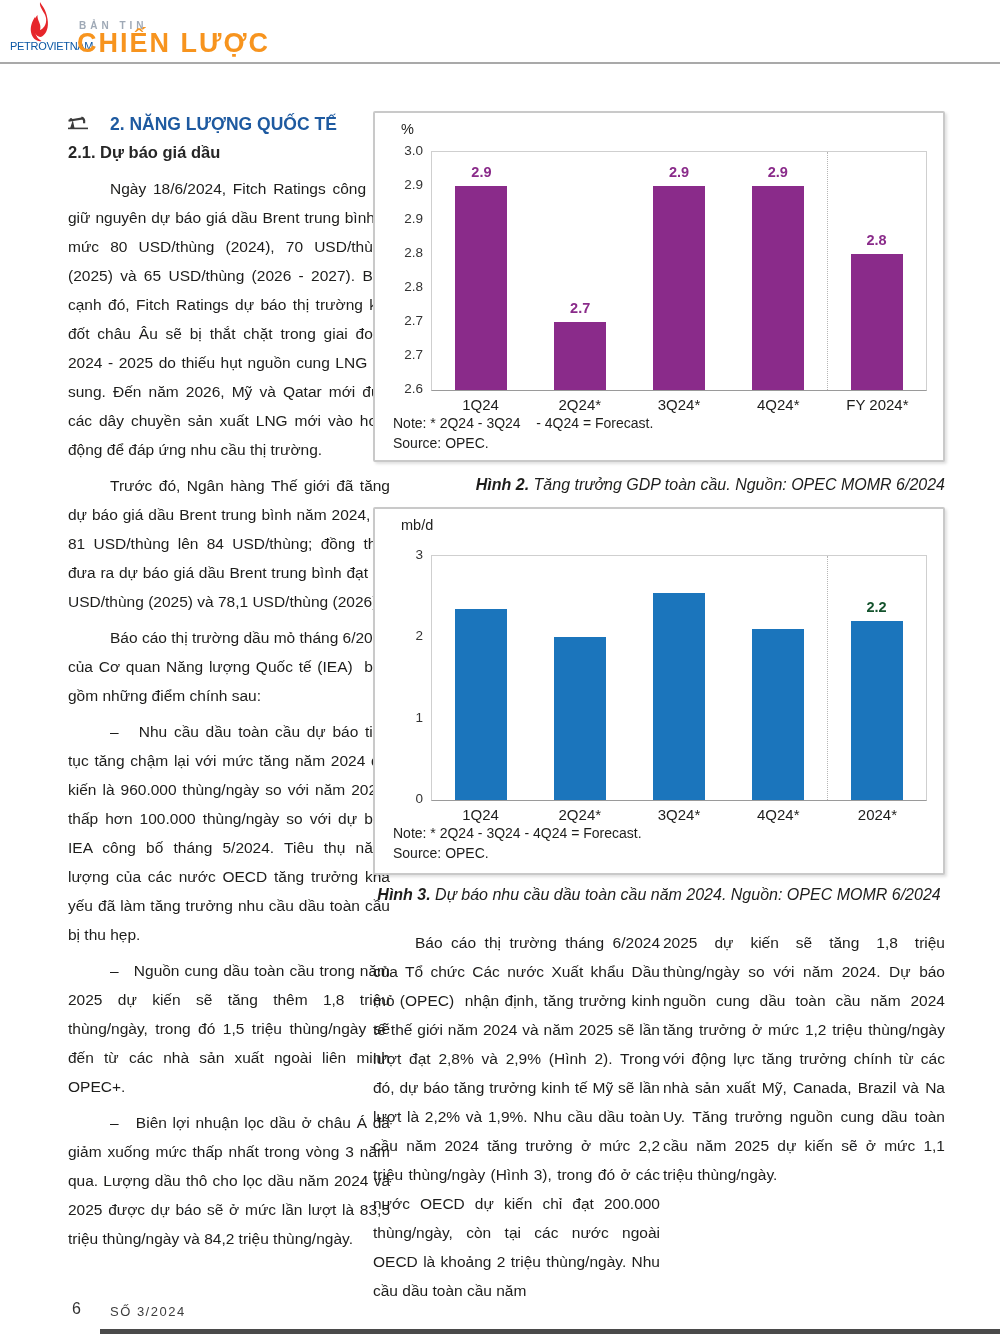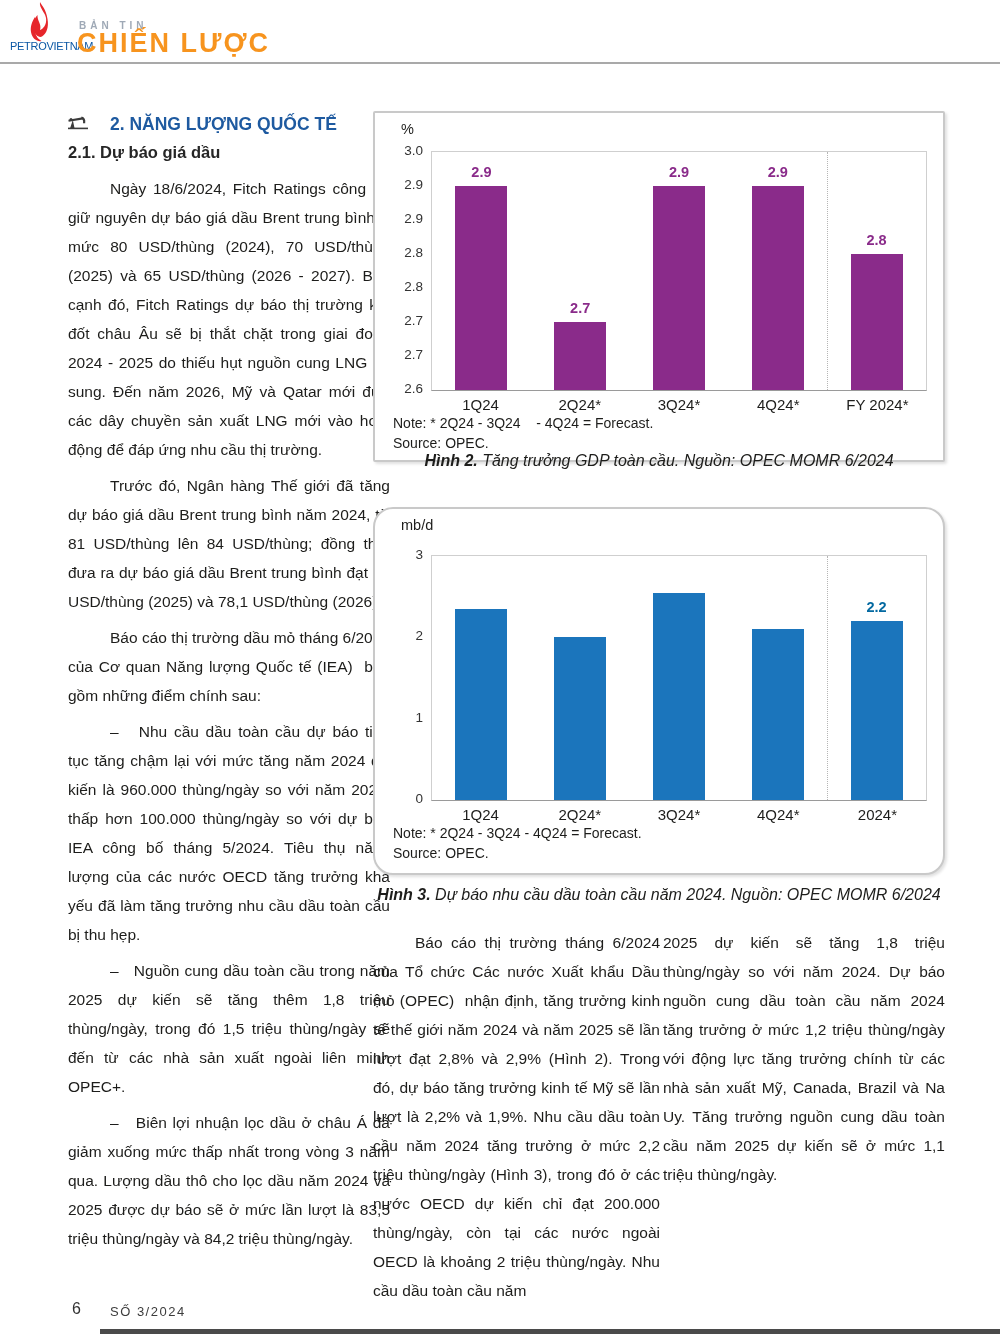--- a/index.html
+++ b/index.html
@@ -36,26 +36,26 @@
   .bar{width:52px;}
   .sep{position:absolute;top:0;bottom:0;width:0;border-left:1px dotted #b5b5b5;}
   .xlabels{display:flex;margin-top:5px;}
   .xlab{flex:1;text-align:center;font-size:15px;color:#1d1d1b;}
   .note{font-size:14px;line-height:20px;color:#1d1d1b;margin-left:2px;}
   .note:first-of-type{margin-top:6px;}
   #chart-0{top:111px;height:351px;}
   #chart-0 .plot{height:238px;}
   #chart-0 .yticks{height:256px;margin-top:-9px;}
   #chart-0 .crow{margin-top:8px;}
-  #chart-1{top:507px;height:368px;border-radius:20px;}
+  #chart-1{top:507px;height:368px;}
   #chart-1 .plot{height:244px;}
   #chart-1 .yticks{height:262px;margin-top:-9px;}
   #chart-1 .crow{margin-top:16px;}
   .caption{position:absolute;left:373px;width:572px;text-align:center;font-size:16px;font-style:italic;color:#1d1d1b;}
-  #caption-0{top:452px;}
+  #caption-0{top:476px;text-align:right;}
   #caption-1{top:886px;}
   .caption b{font-style:italic;}
 
   
   #bot-col1{position:absolute;left:373px;top:928px;width:287px;}
   #bot-col2{position:absolute;left:663px;top:928px;width:282px;}
   #bot-col2 .para{text-indent:0;}
 
   
   #page-num{position:absolute;left:72px;top:1300px;font-size:16px;color:#333;}
@@ -178,21 +178,21 @@
               </div>
               <div class="bcol">
                 <div class="blab" style="color: rgb(27, 117, 188);"></div>
                 <div class="bar" style="background: rgb(27, 117, 188); height: 85%;"></div>
               </div>
               <div class="bcol">
                 <div class="blab" style="color: rgb(27, 117, 188);"></div>
                 <div class="bar" style="background: rgb(27, 117, 188); height: 70%;"></div>
               </div>
               <div class="bcol">
-                <div class="blab" style="color: #0369a1;">2.2</div>
+                <div class="blab" style="color: #14532d;">2.2</div>
                 <div class="bar" style="background: rgb(27, 117, 188); height: 73.3333%;"></div>
               </div>
             </div>
         </div>
         <div class="xlabels">
             <div class="xlab">1Q24</div>
             <div class="xlab">2Q24*</div>
             <div class="xlab">3Q24*</div>
             <div class="xlab">4Q24*</div>
             <div class="xlab">2024*</div>

